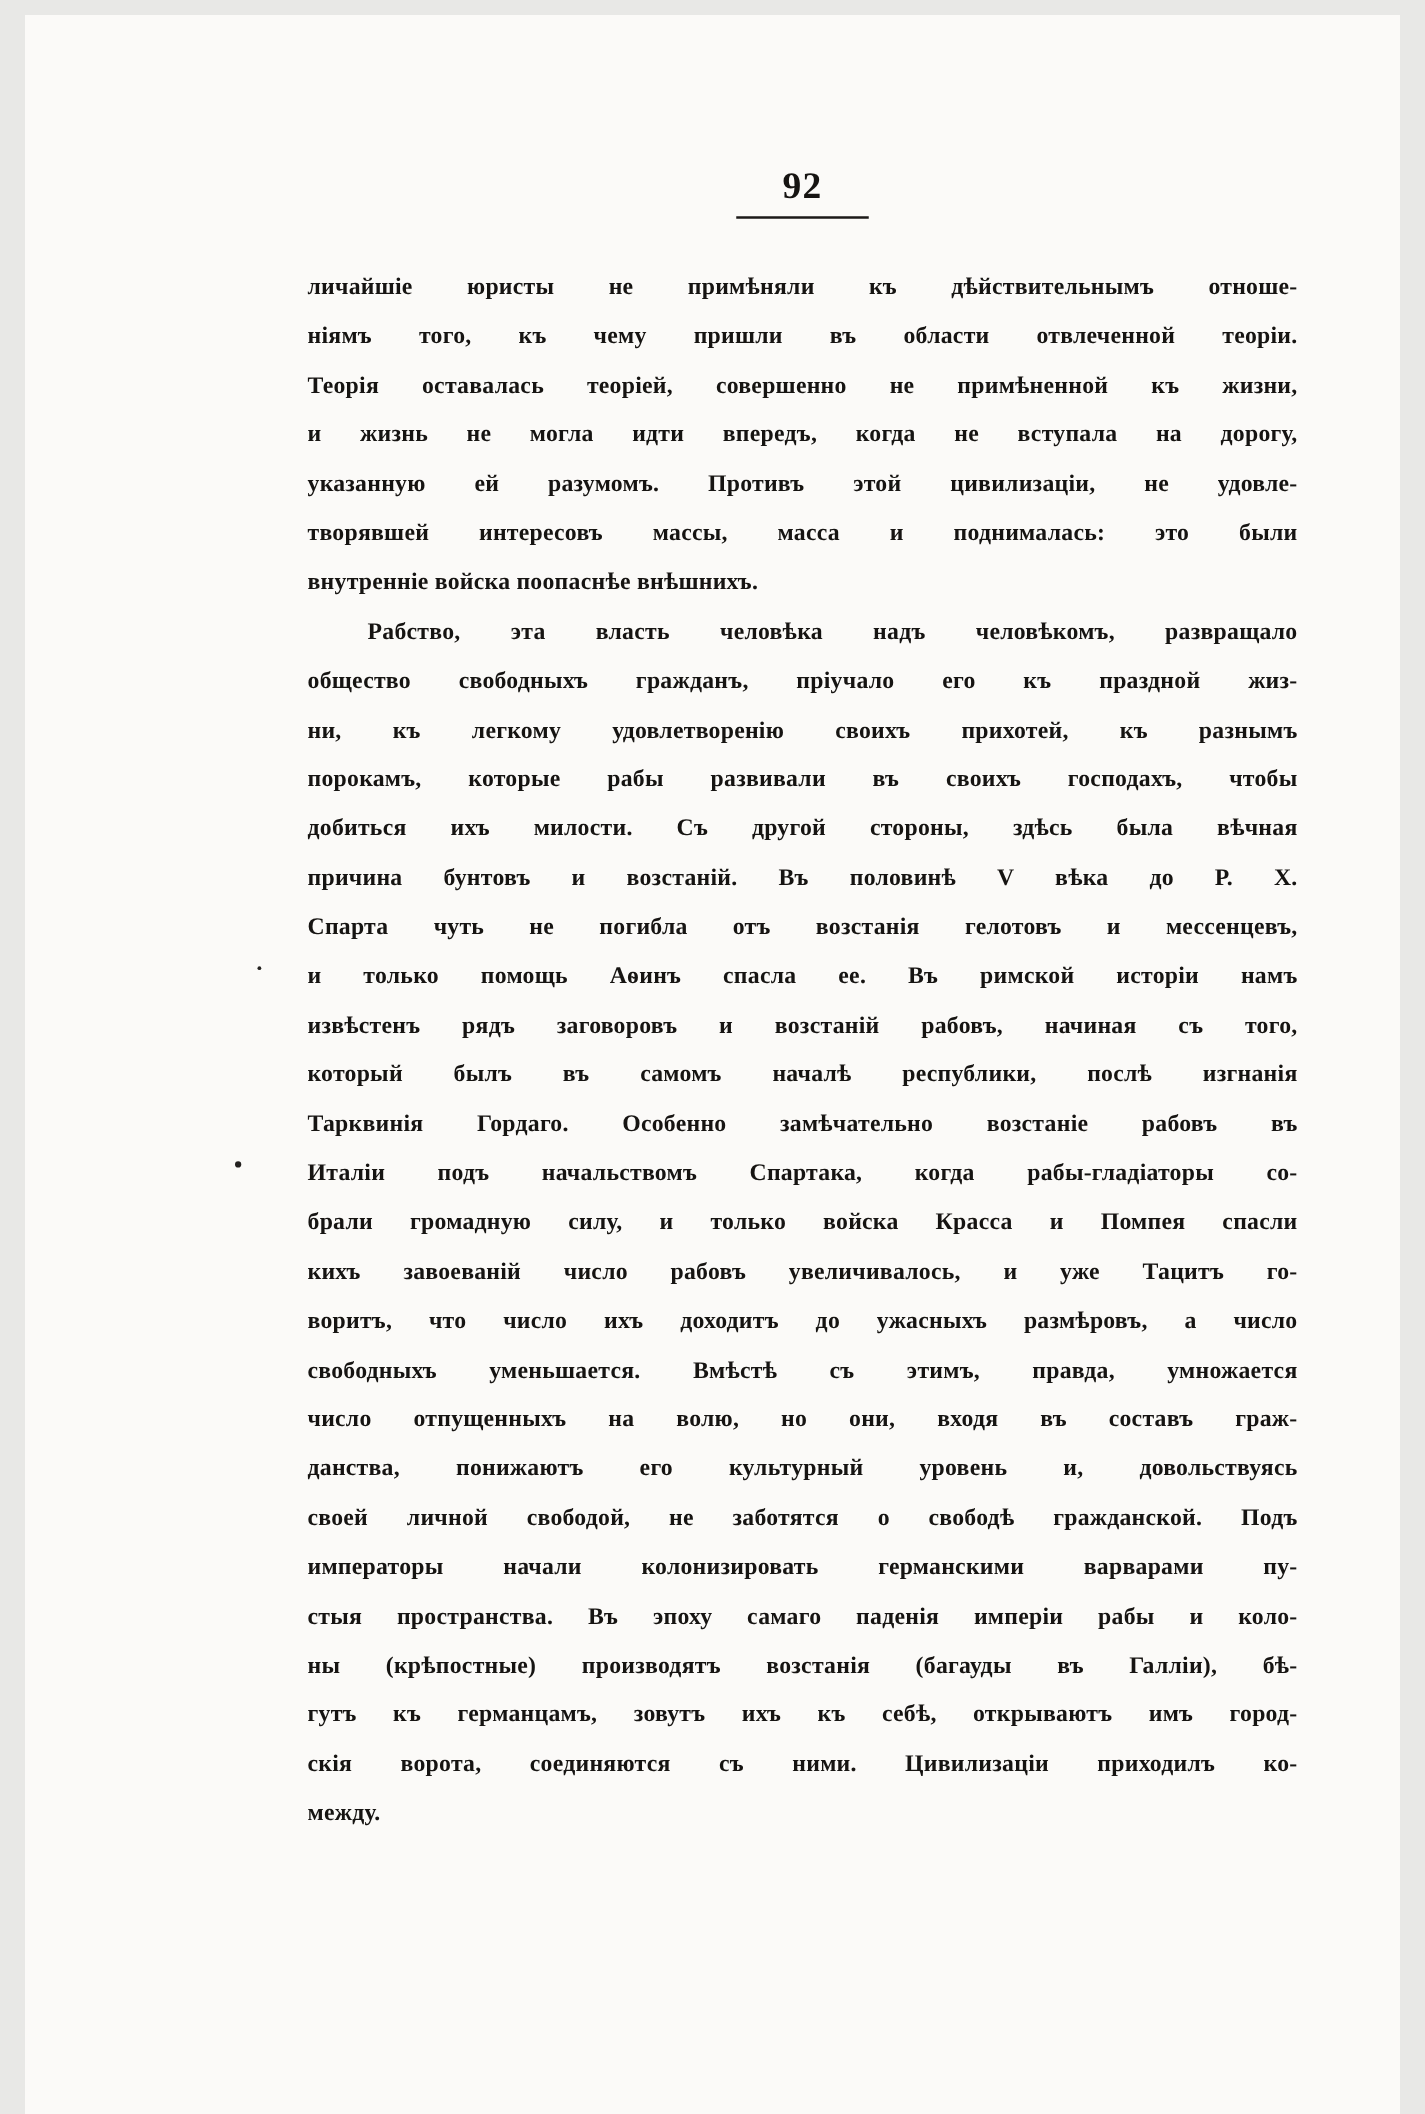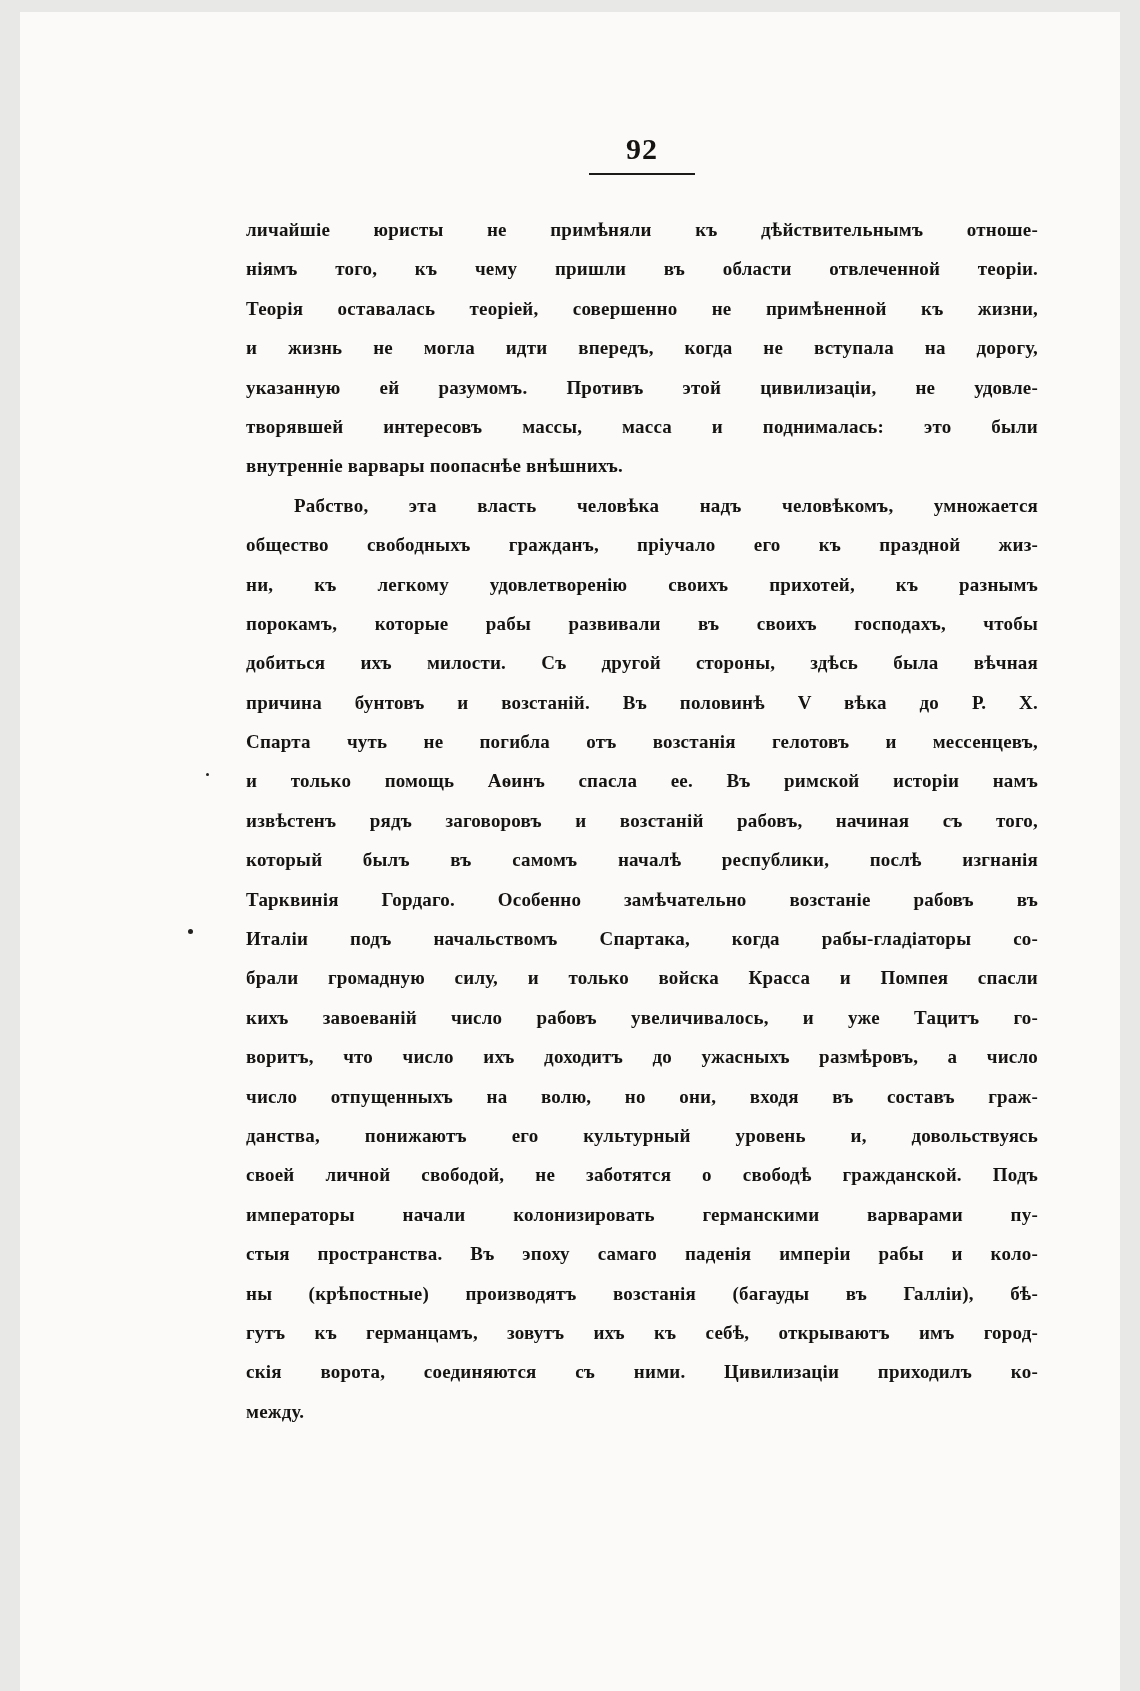--- a/index.html
+++ b/index.html
@@ -76,36 +76,37 @@
     <div class="header-rule"></div>
   </div>
 
   <div class="text-block">
       <div class="line">личайшіе юристы не примѣняли къ дѣйствительнымъ отноше-</div>
       <div class="line">ніямъ того, къ чему пришли въ области отвлеченной теоріи.</div>
       <div class="line">Теорія оставалась теоріей, совершенно не примѣненной къ жизни,</div>
       <div class="line">и жизнь не могла идти впередъ, когда не вступала на дорогу,</div>
       <div class="line">указанную ей разумомъ. Противъ этой цивилизаціи, не удовле-</div>
       <div class="line">творявшей интересовъ массы, масса и поднималась: это были</div>
-      <div class="line para-end">внутренніе варвары поопаснѣе внѣшнихъ.</div>
-      <div class="line indent">Рабство, эта власть человѣка надъ человѣкомъ, умножается</div>
+      <div class="line para-end">внутренніе войска поопаснѣе внѣшнихъ.</div>
+      <div class="line indent">Рабство, эта власть человѣка надъ человѣкомъ, развращало</div>
       <div class="line">общество свободныхъ гражданъ, пріучало его къ праздной жиз-</div>
       <div class="line">ни, къ легкому удовлетворенію своихъ прихотей, къ разнымъ</div>
       <div class="line">порокамъ, которые рабы развивали въ своихъ господахъ, чтобы</div>
       <div class="line">добиться ихъ милости. Съ другой стороны, здѣсь была вѣчная</div>
       <div class="line">причина бунтовъ и возстаній. Въ половинѣ V вѣка до Р. Х.</div>
       <div class="line">Спарта чуть не погибла отъ возстанія гелотовъ и мессенцевъ,</div>
       <div class="line">и только помощь Аѳинъ спасла ее. Въ римской исторіи намъ</div>
       <div class="line">извѣстенъ рядъ заговоровъ и возстаній рабовъ, начиная съ того,</div>
       <div class="line">который былъ въ самомъ началѣ республики, послѣ изгнанія</div>
       <div class="line">Тарквинія Гордаго. Особенно замѣчательно возстаніе рабовъ въ</div>
       <div class="line">Италіи подъ начальствомъ Спартака, когда рабы-гладіаторы со-</div>
       <div class="line">брали громадную силу, и только войска Красса и Помпея спасли</div>
       <div class="line">кихъ завоеваній число рабовъ увеличивалось, и уже Тацитъ го-</div>
       <div class="line">воритъ, что число ихъ доходитъ до ужасныхъ размѣровъ, а число</div>
+      <div class="line">свободныхъ уменьшается. Вмѣстѣ съ этимъ, правда, умножается</div>
       <div class="line">число отпущенныхъ на волю, но они, входя въ составъ граж-</div>
       <div class="line">данства, понижаютъ его культурный уровень и, довольствуясь</div>
       <div class="line">своей личной свободой, не заботятся о свободѣ гражданской. Подъ</div>
       <div class="line">императоры начали колонизировать германскими варварами пу-</div>
       <div class="line">стыя пространства. Въ эпоху самаго паденія имперіи рабы и коло-</div>
       <div class="line">ны (крѣпостные) производятъ возстанія (багауды въ Галліи), бѣ-</div>
       <div class="line">гутъ къ германцамъ, зовутъ ихъ къ себѣ, открываютъ имъ город-</div>
       <div class="line">скія ворота, соединяются съ ними. Цивилизаціи приходилъ ко-</div>
       <div class="line para-end">между.</div>
     </div>

